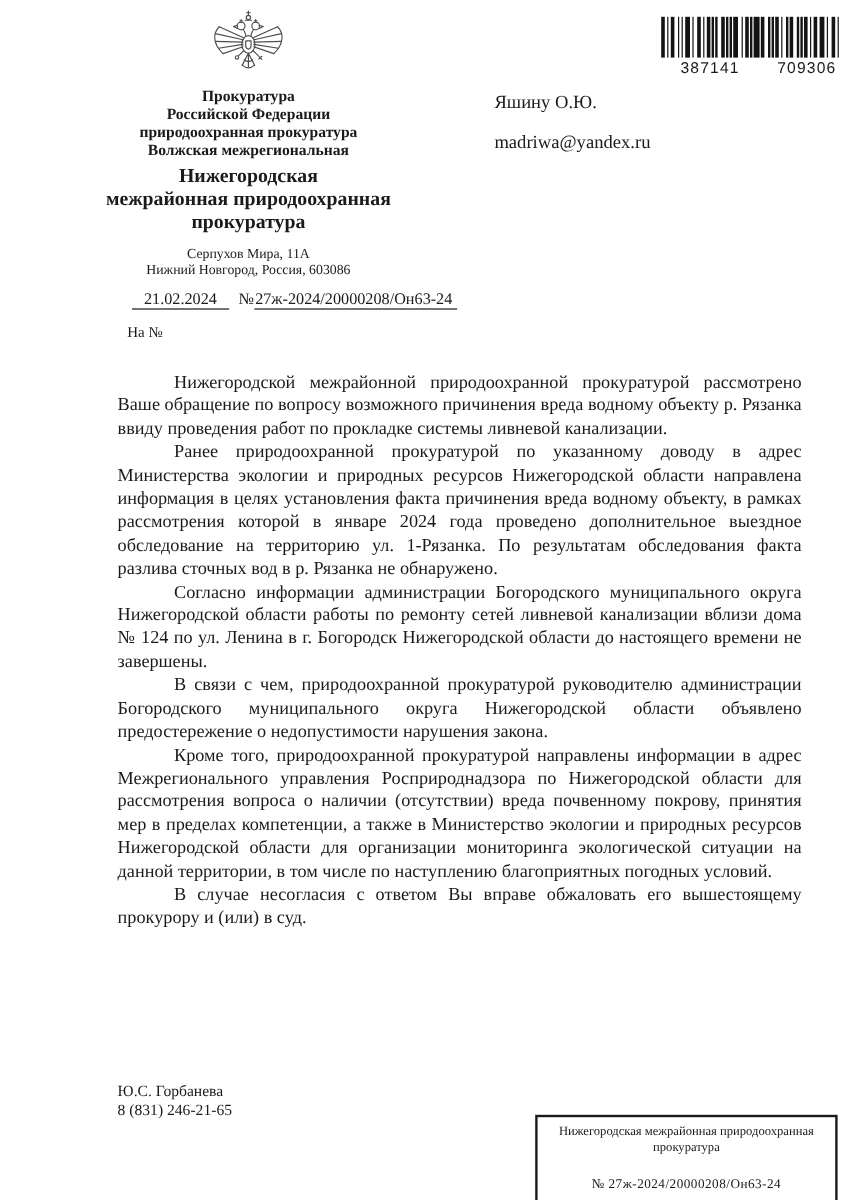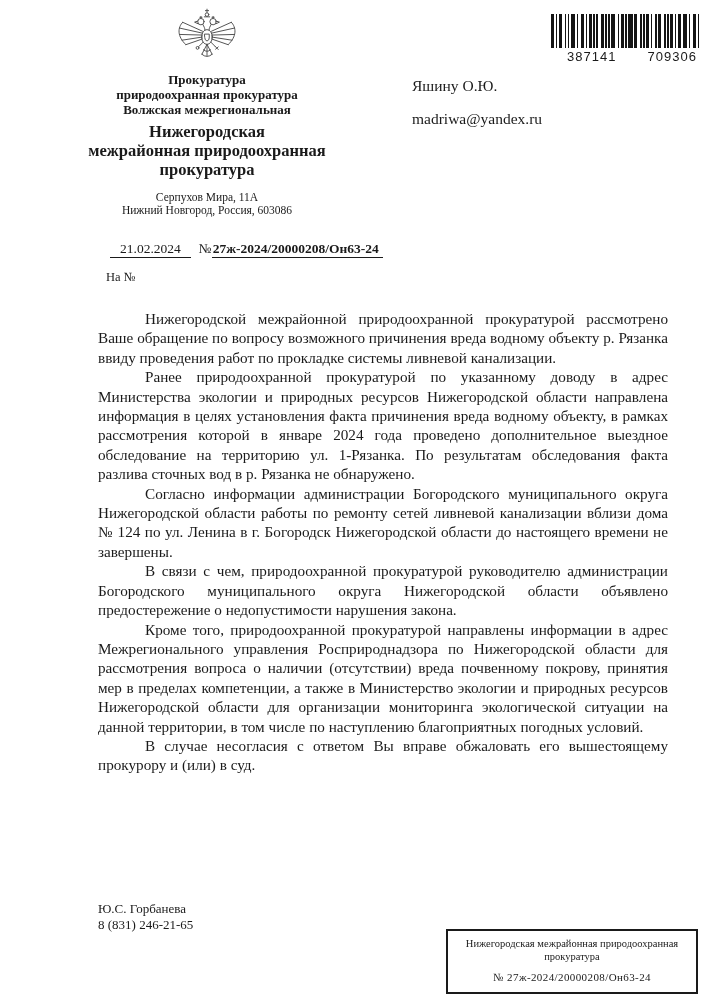--- a/index.html
+++ b/index.html
@@ -16,21 +16,21 @@
   .org-block { margin-top:6px; }
   .division-block { margin-top:5px; }
   .division-line { font-weight:bold; font-size:16.5px; line-height:19px; }
   .addr-block { margin-top:12px; }
   .addr-line { font-size:11.5px; line-height:13px; }
   
   .dateline { position:absolute; left:110px; top:241px; font-size:13.5px; white-space:nowrap; }
   .u { border-bottom:1px solid #1a1a1a; padding-bottom:1px; }
   .u-date { padding-left:10px; padding-right:10px; }
   .no-sign { margin-left:8px; }
-  .u-num { padding-left:1px; padding-right:4px;font-weight:bold; }
+  .u-num { padding-left:1px; padding-right:4px; }
   .refline { position:absolute; left:106px; top:270px; font-size:12.5px; }
   
   .barcode { position:absolute; left:551px; top:14px; width:148px; }
   .bars { display:flex; width:148px; height:34px; }
   .bars .bar { background:#141414; }
   .bars .gap { background:transparent; }
   .digits { display:flex; justify-content:space-between; padding:1px 2px 0 16px;
             font-family:"Liberation Sans","DejaVu Sans",sans-serif; font-size:13px; letter-spacing:1px; }
   
   .recipient { position:absolute; left:412px; top:77px; font-size:15.5px; }
@@ -41,21 +41,21 @@
   .body-text p { margin:0; text-indent:47px; }
   
   .sig { position:absolute; left:98px; top:843px; width:570px; font-size:15.2px; }
   .sig-row2 { display:flex; justify-content:space-between; margin-top:12px; }
   
   .executor { position:absolute; left:98px; top:901px; font-size:13px; line-height:16px; }
   
   .stamp { position:absolute; left:446px; top:929px; width:236px;
            border:2px solid #1a1a1a; padding:7px 6px 8px; text-align:center;
            font-size:10.5px; line-height:12.5px; }
-  .stamp-number { margin-top:8px; font-size:11px; letter-spacing:0.4px; }
+  .stamp-number { margin-top:18px; font-size:11px; letter-spacing:0.4px; }
 </style>
 </head>
 <body>
 
 <div class="page">
 
   <div class="letterhead">
     <div class="emblem-wrap">
       <svg viewBox="0 0 100 90" width="64" height="58" aria-hidden="true">
         <g stroke="#4d4d4d" stroke-width="1.5" fill="none" stroke-linecap="round" stroke-linejoin="round">
@@ -90,20 +90,21 @@
           <path d="M44.5,65 Q50,70 55.5,65"></path>
 
           <path d="M44,53 L37,60"></path>
           <circle cx="35.2" cy="62" r="2.2"></circle>
           <path d="M56,53 L63,60 M63,60 l4.5,4.5 M63.5,64 l4,-3.5"></path>
         </g>
       </svg>
     </div>
     <div class="org-block">
       <div class="org-line">Прокуратура</div>
+      <div class="org-line">Российской Федерации</div>
       <div class="org-line">природоохранная прокуратура</div>
       <div class="org-line">Волжская межрегиональная</div>
     </div>
     <div class="division-block">
       <div class="division-line">Нижегородская</div>
       <div class="division-line">межрайонная природоохранная</div>
       <div class="division-line">прокуратура</div>
     </div>
     <div class="addr-block">
       <div class="addr-line">Серпухов Мира, 11А</div>

